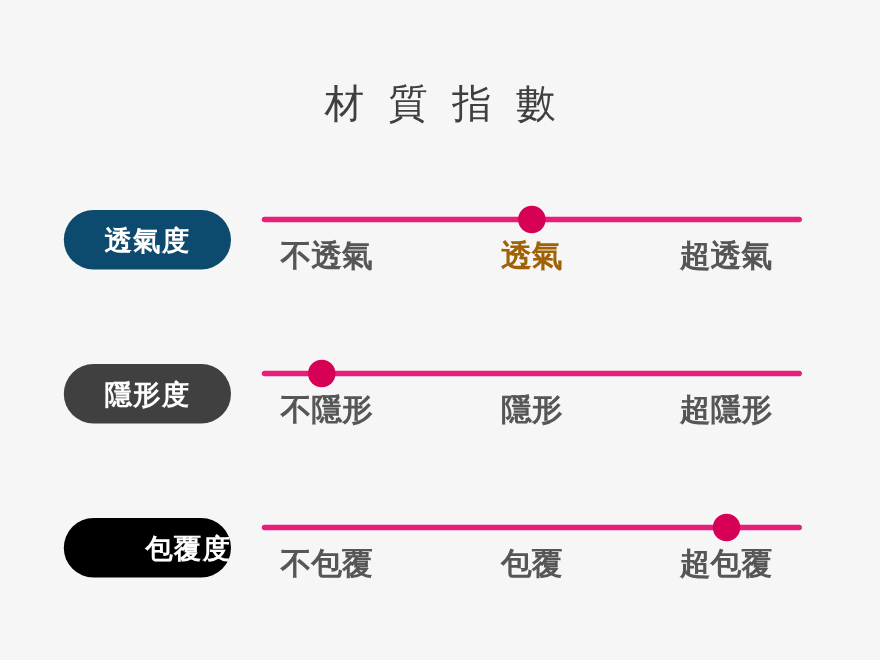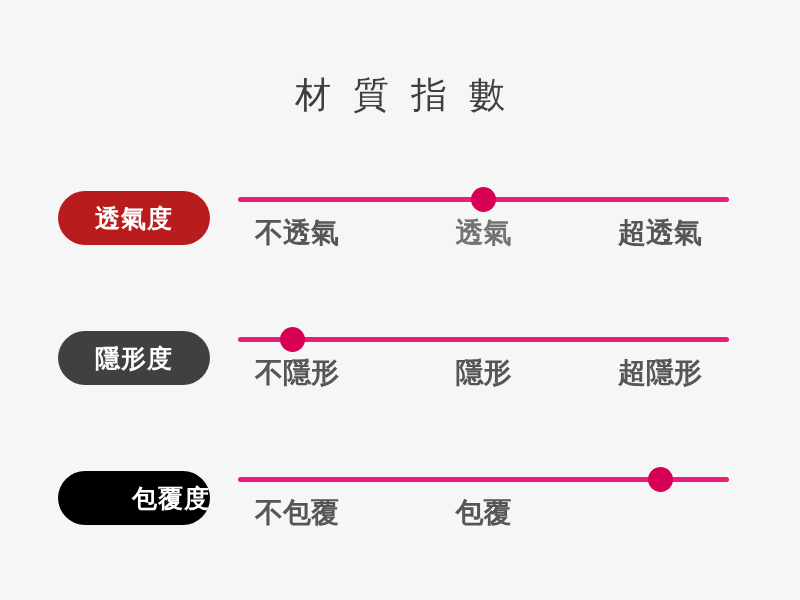--- a/index.html
+++ b/index.html
@@ -121,30 +121,30 @@
   .tick.tick-right  { right: 27px; }
 </style>
 </head>
 <body style="background: rgb(246, 246, 246);">
 
 <div class="page">
 
   <h1 class="page-title" style="color: rgb(63, 63, 63);">材質指數</h1>
 
   <div class="metric-row row-1">
-    <div class="pill" style="background: #b91c1c;">
+    <div class="pill" style="background: #0c4a6e;">
       <span class="pill-text" style="color: rgb(255, 255, 255);">透氣度</span>
     </div>
     <div class="slider">
       <div class="slider-track" style="background: rgb(232, 30, 120);"></div>
       <div class="slider-thumb" style="left: 50%; background: rgb(214, 0, 85);"></div>
     </div>
     <div class="ticks">
       <span class="tick tick-left" style="color: rgb(86, 86, 86);">不透氣</span>
-      <span class="tick tick-mid" style="color: #737373;">透氣</span>
+      <span class="tick tick-mid" style="color: #a16207;">透氣</span>
       <span class="tick tick-right" style="color: rgb(86, 86, 86);">超透氣</span>
     </div>
   </div>
 
   <div class="metric-row row-2">
     <div class="pill" style="background: #404040;">
       <span class="pill-text" style="color: rgb(255, 255, 255);">隱形度</span>
     </div>
     <div class="slider">
       <div class="slider-track" style="background: rgb(232, 30, 120);"></div>
@@ -161,16 +161,17 @@
     <div class="pill" style="background: #000000; justify-content: flex-end;">
       <span class="pill-text" style="color: rgb(255, 255, 255);">包覆度</span>
     </div>
     <div class="slider">
       <div class="slider-track" style="background: rgb(232, 30, 120);"></div>
       <div class="slider-thumb" style="left: 86%; background: rgb(214, 0, 85);"></div>
     </div>
     <div class="ticks">
       <span class="tick tick-left" style="color: rgb(86, 86, 86);">不包覆</span>
       <span class="tick tick-mid" style="color: rgb(86, 86, 86);">包覆</span>
+      <span class="tick tick-right" style="color: rgb(86, 86, 86);">超包覆</span>
     </div>
   </div>
 
 </div>
 
 </body></html>

